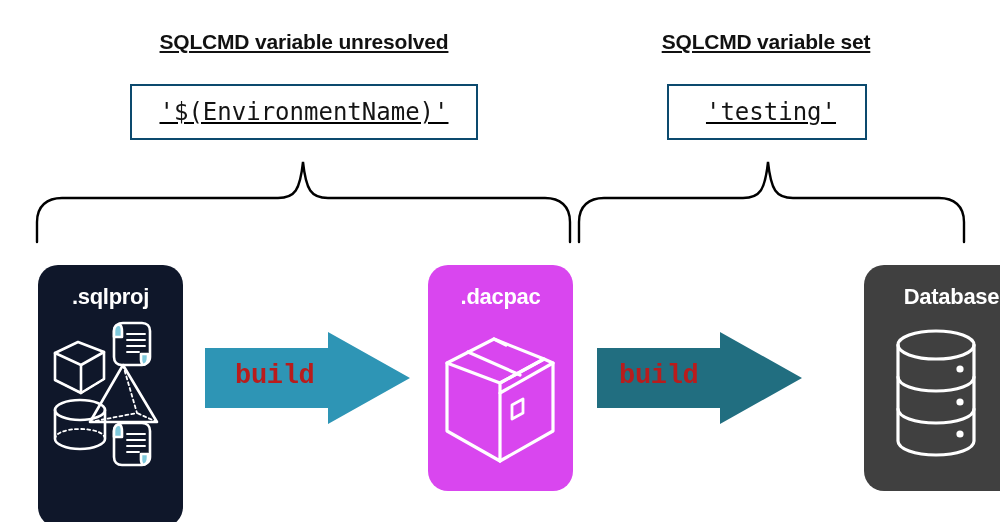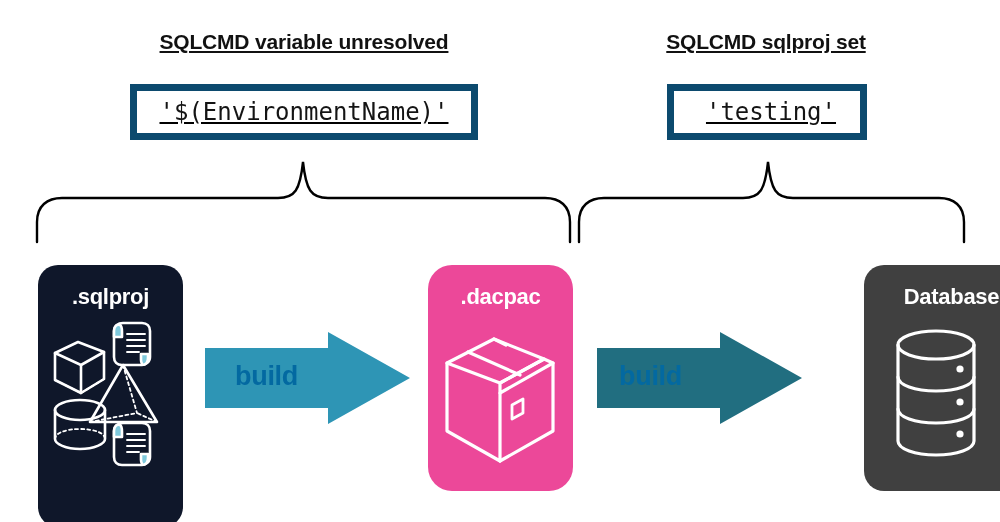--- a/index.html
+++ b/index.html
@@ -26,21 +26,21 @@
     font-size: 21px;
     color: #111111;
     text-align: center;
     white-space: nowrap;
     letter-spacing: -0.2px;
   }
 
   
   .code-box {
     box-sizing: border-box;
-    border: 7px solid #0c4a6e;
+    border: 2px solid #0c4a6e;
     background: #ffffff;
     display: flex;
     align-items: center;
     justify-content: center;
   }
   .code-box span {
     font-family: "DejaVu Sans Mono", "Liberation Mono", monospace;
     font-size: 24px;
     color: #141414;
     letter-spacing: 0px;
@@ -72,36 +72,36 @@
   .card-art {
     position: absolute;
     left: 0;
     right: 0;
   }
 
   
   .arrow-wrap { position: absolute; }
   .arrow-label {
     position: absolute;
-    color: #0369a1;
-    font-family: Liberation Sans, sans-serif;
+    color: #b91c1c;
+    font-family: Liberation Mono, monospace;
     font-weight: bold;
     font-size: 27px;
     white-space: nowrap;
     letter-spacing: -0.3px;
   }
 </style>
 </head>
 <body>
 
 <div id="canvas">
 
   <div class="section-title abs" style="left:104px; top:30px; width:400px;">SQLCMD variable unresolved</div>
 
-  <div class="section-title abs" style="left:566px; top:30px; width:400px;">SQLCMD sqlproj set</div>
+  <div class="section-title abs" style="left:566px; top:30px; width:400px;">SQLCMD variable set</div>
 
   <div class="code-box abs" style="left:130px; top:84px; width:348px; height:56px;">
     <span>'$(EnvironmentName)'</span>
   </div>
 
   <div class="code-box abs" style="left:667px; top:84px; width:200px; height:56px;padding-left:8px;">
     <span>'testing'</span>
   </div>
 
   <div class="abs" style="left:0px; top:146px; width:1000px; height:96px;">
@@ -185,21 +185,21 @@
     </div>
   </div>
 
   <div class="arrow-wrap" style="left:205px; top:330px; width:205px; height:100px;">
     <svg width="205" height="100" viewBox="0 0 205 100">
       <polygon points="0,18 123,18 123,2 205,48 123,94 123,78 0,78" fill="#2E95B5"></polygon>
     </svg>
     <div class="arrow-label" style="left:30px; top:31px;">build</div>
   </div>
 
-  <div class="card" style="left:428px; top:265px; width:145px; height:226px; background:#ec4899;border-radius:24px;">
+  <div class="card" style="left:428px; top:265px; width:145px; height:226px; background:#d946ef;">
     <div class="card-label" style="top:19px;">.dacpac</div>
     <div class="card-art" style="top:56px; height:160px;">
       <svg width="145" height="160" viewBox="0 0 145 160">
         <g fill="none" stroke="#ffffff" stroke-width="3.2" stroke-linejoin="round" stroke-linecap="round">
 
           <polyline points="19,42 19,110 72,140 72,72"></polyline>
           <polyline points="125,42 125,110 72,140"></polyline>
 
           <polygon points="19,42 66,18 116,38 72,62"></polygon>
           <polygon points="72,62 116,38 125,42 72,72"></polygon>

